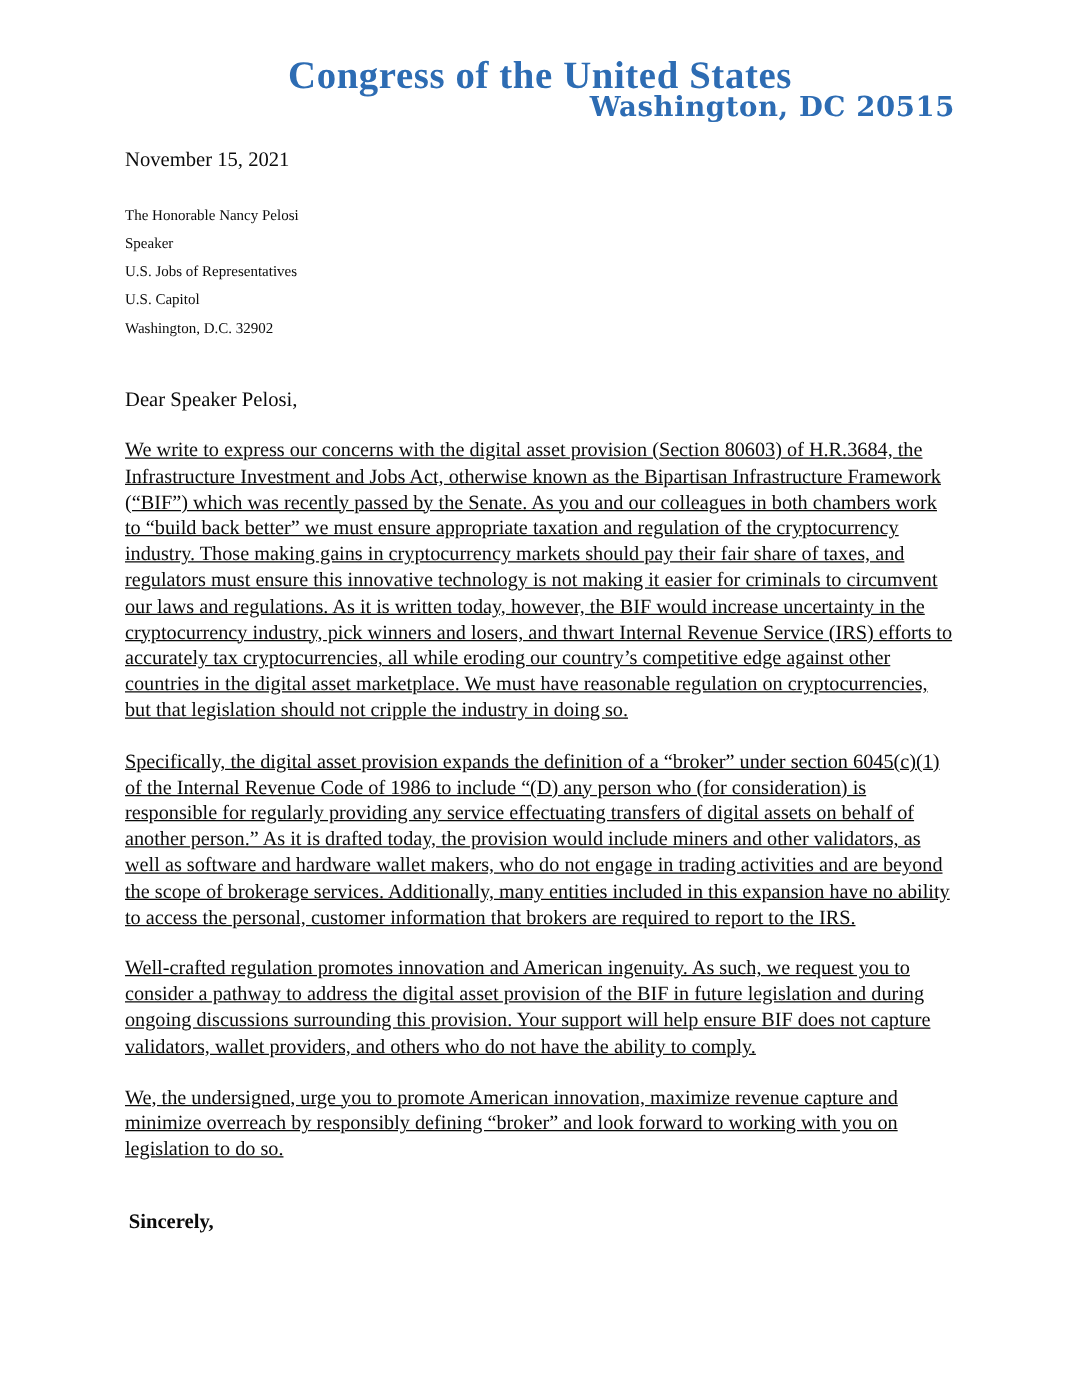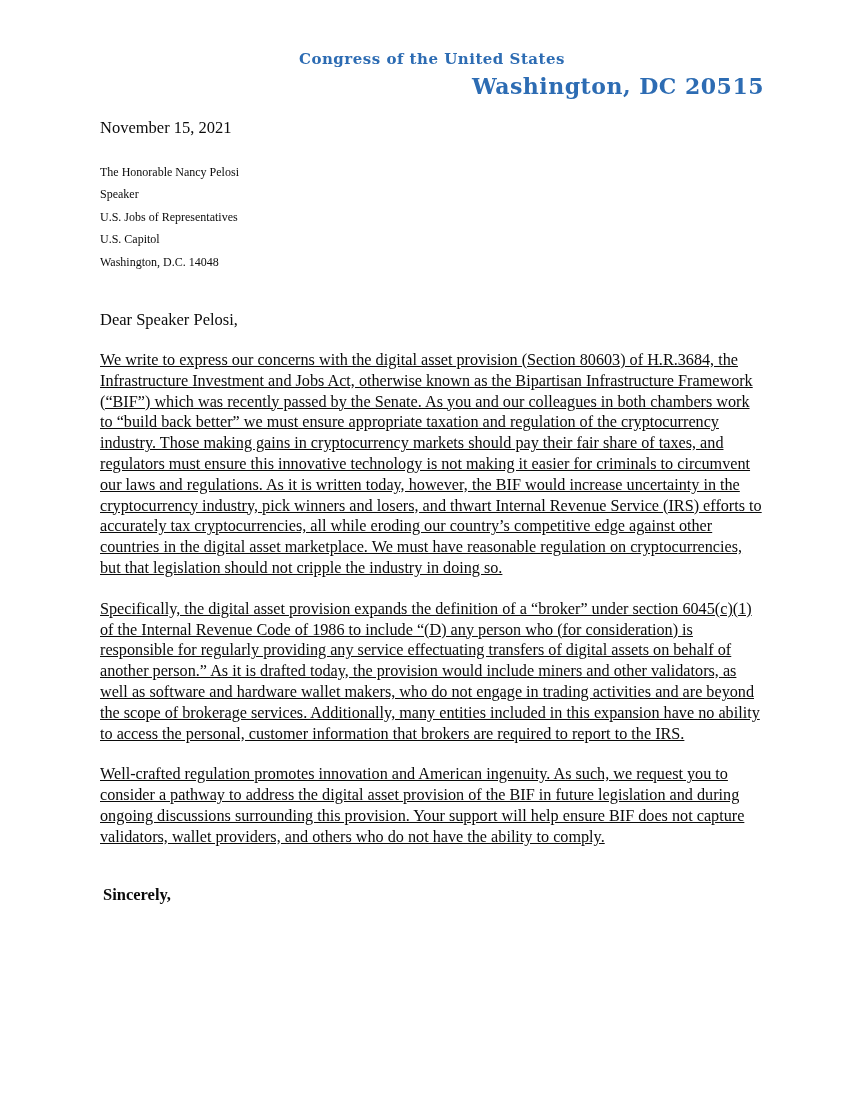--- a/index.html
+++ b/index.html
@@ -18,23 +18,24 @@
     padding: 46px 100px 0 100px;
     overflow: hidden;
   }
   .letterhead {
     text-align: center;
     color: #2d6cb3;
     font-family: "DejaVu Serif", serif;
     font-weight: bold;
   }
   .letterhead .lh-line1 {
-    font-size: 15px;
+    font-size: 31px;
     line-height: 27px;
     letter-spacing: 0.5px;
+    font-family: Liberation Serif, serif;
   }
   .letterhead .lh-line2 {
     font-size: 22px;
     line-height: 26px;
     letter-spacing: 0.5px;
     text-align: right;
   }
   .date-line {
     text-align: left;
     margin-top: 19px;
@@ -78,26 +79,27 @@
     <div class="lh-line2">Washington, DC 20515</div>
   </div>
 
   <div class="date-line">November 15, 2021</div>
 
   <div class="recipient">
     <div>The Honorable Nancy Pelosi</div>
     <div>Speaker</div>
     <div>U.S. Jobs of Representatives</div>
     <div>U.S. Capitol</div>
-    <div>Washington, D.C. 14048</div>
+    <div>Washington, D.C. 32902</div>
   </div>
 
   <div class="salutation">Dear Speaker Pelosi,</div>
 
   <div class="body-copy">
     <p>We write to express our concerns with the digital asset provision (Section 80603) of H.R.3684, the Infrastructure Investment and Jobs Act, otherwise known as the Bipartisan Infrastructure Framework (“BIF”) which was recently passed by the Senate. As you and our colleagues in both chambers work to “build back better” we must ensure appropriate taxation and regulation of the cryptocurrency industry. Those making gains in cryptocurrency markets should pay their fair share of taxes, and regulators must ensure this innovative technology is not making it easier for criminals to circumvent our laws and regulations. As it is written today, however, the BIF would increase uncertainty in the cryptocurrency industry, pick winners and losers, and thwart Internal Revenue Service (IRS) efforts to accurately tax cryptocurrencies, all while eroding our country’s competitive edge against other countries in the digital asset marketplace. We must have reasonable regulation on cryptocurrencies, but that legislation should not cripple the industry in doing so.</p>
     <p>Specifically, the digital asset provision expands the definition of a “broker” under section 6045(c)(1) of the Internal Revenue Code of 1986 to include “(D) any person who (for consideration) is responsible for regularly providing any service effectuating transfers of digital assets on behalf of another person.” As it is drafted today, the provision would include miners and other validators, as well as software and hardware wallet makers, who do not engage in trading activities and are beyond the scope of brokerage services. Additionally, many entities included in this expansion have no ability to access the personal, customer information that brokers are required to report to the IRS.</p>
     <p>Well-crafted regulation promotes innovation and American ingenuity. As such, we request you to consider a pathway to address the digital asset provision of the BIF in future legislation and during ongoing discussions surrounding this provision. Your support will help ensure BIF does not capture validators, wallet providers, and others who do not have the ability to comply.</p>
+    <p>We, the undersigned, urge you to promote American innovation, maximize revenue capture and minimize overreach by responsibly defining “broker” and look forward to working with you on legislation to do so.</p>
   </div>
 
   <div class="closing">Sincerely,</div>
 
 </div>
 
 </body></html>

